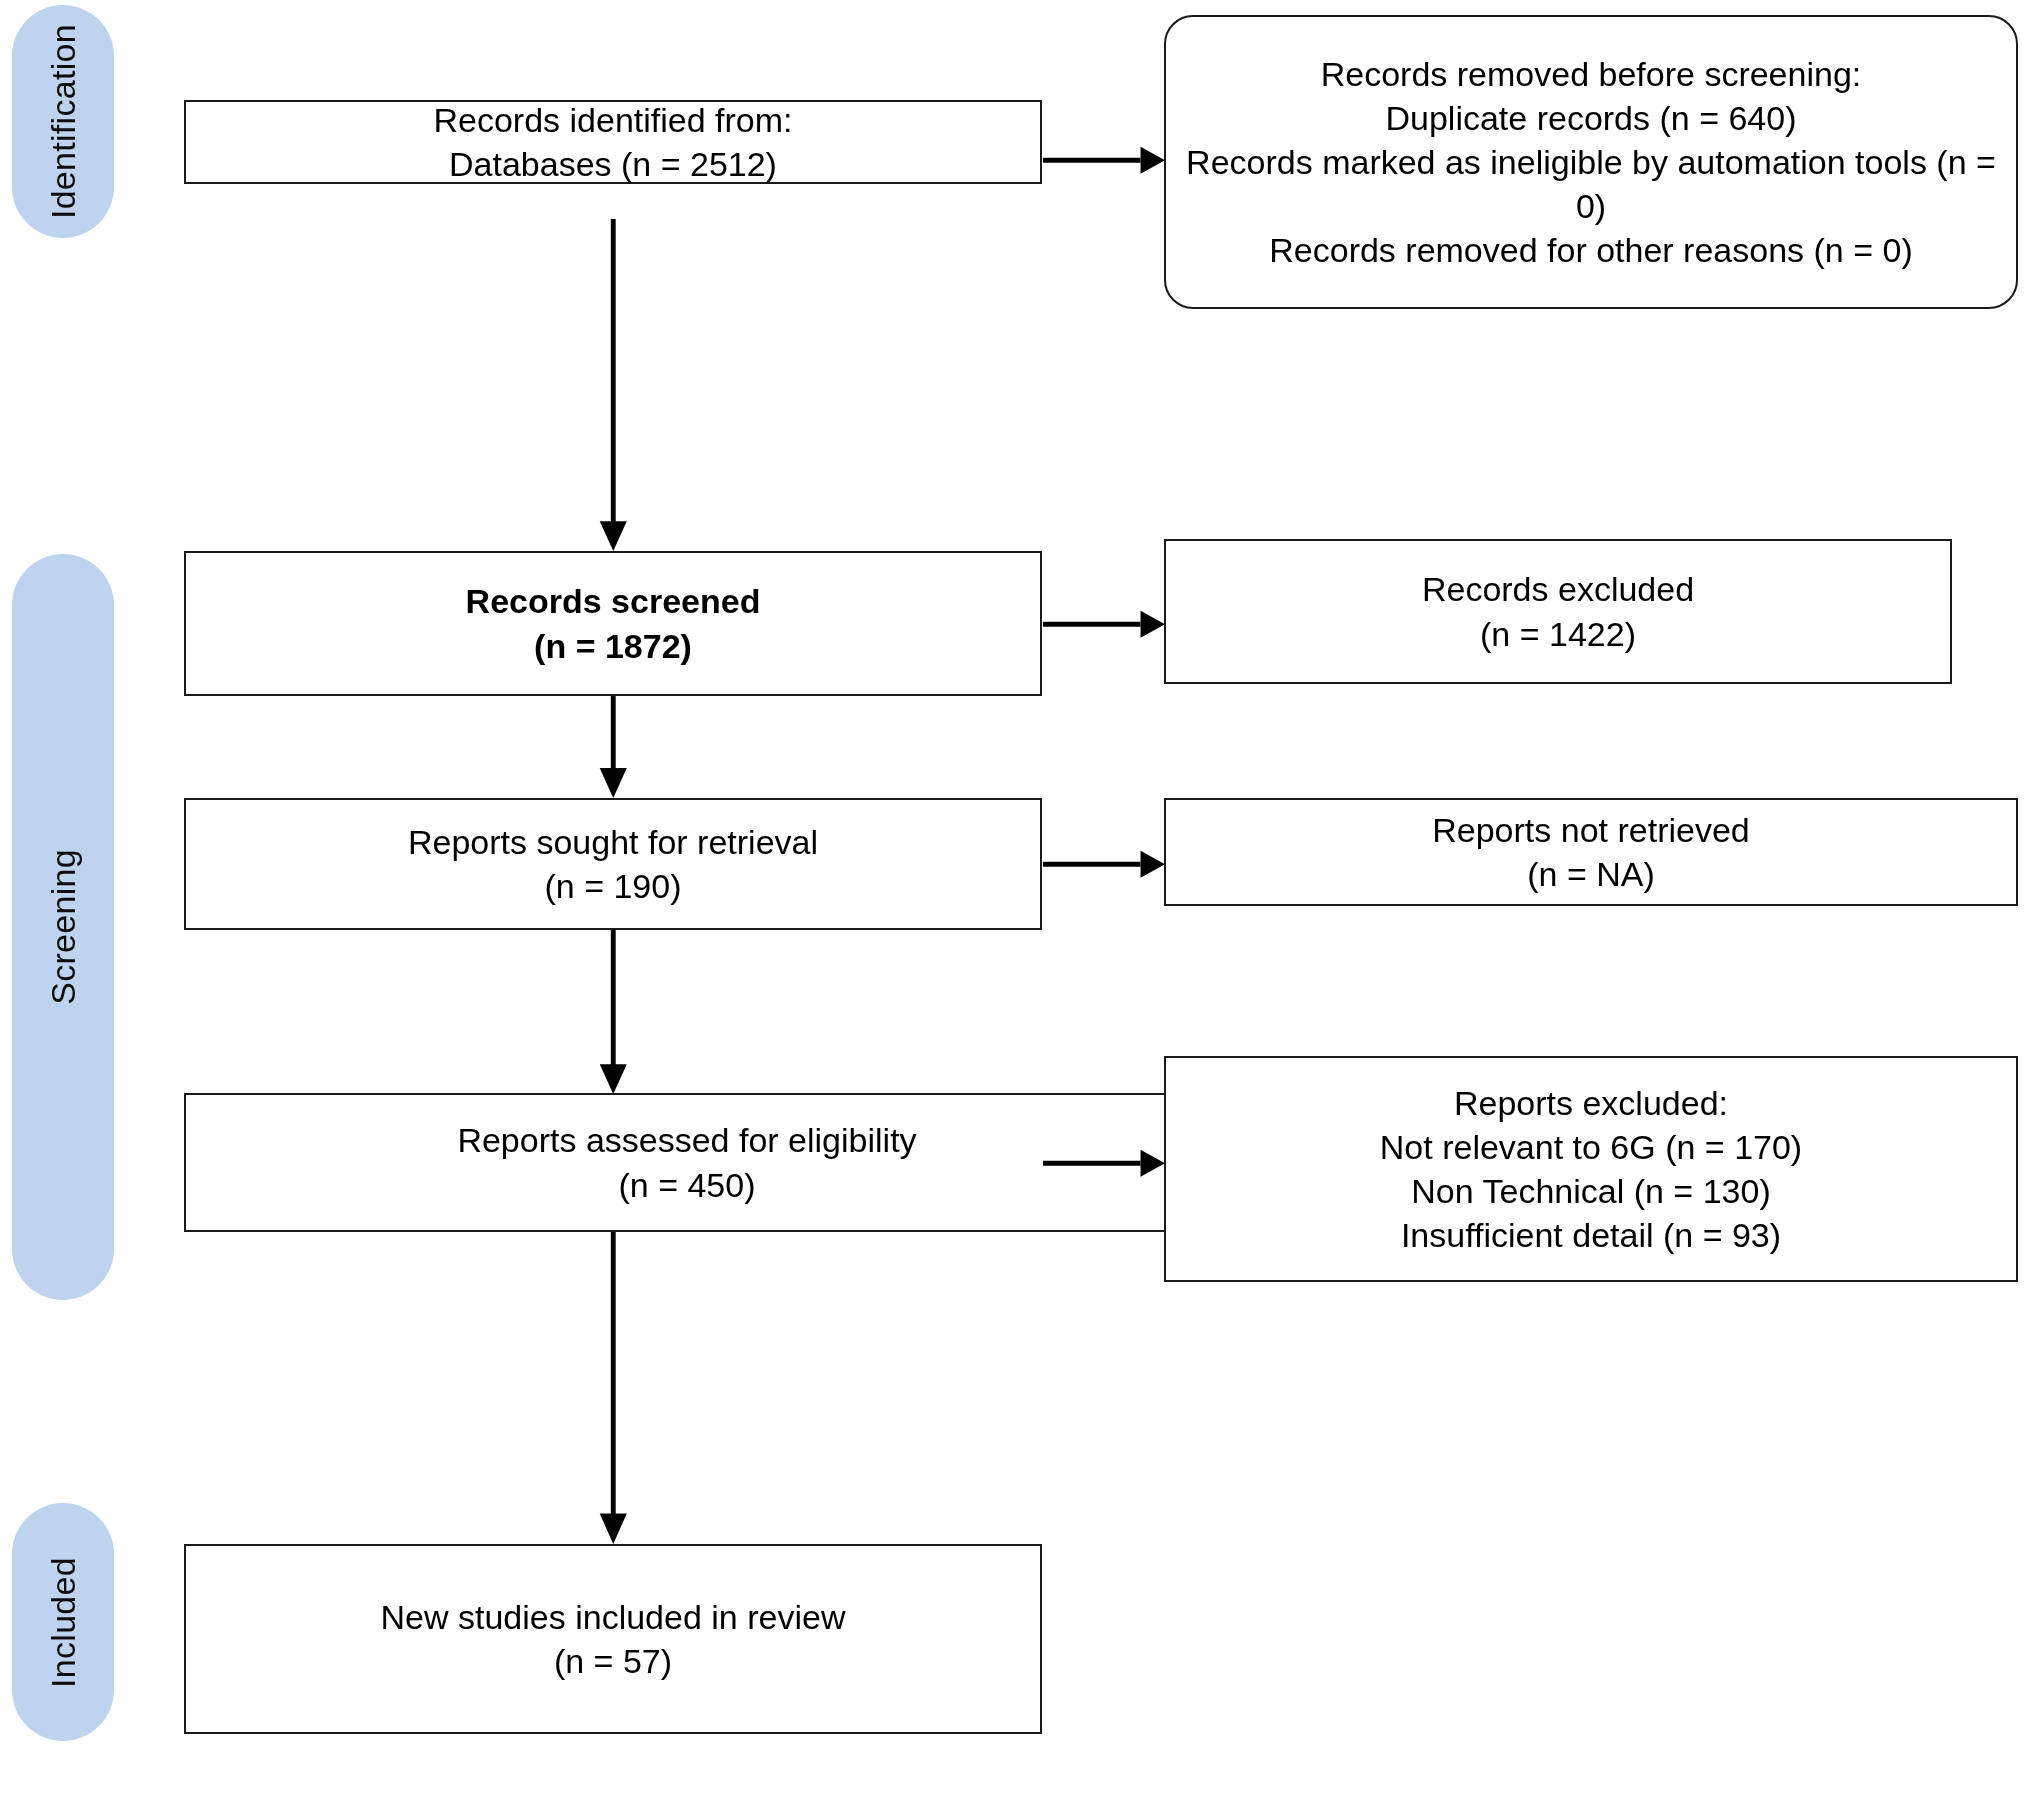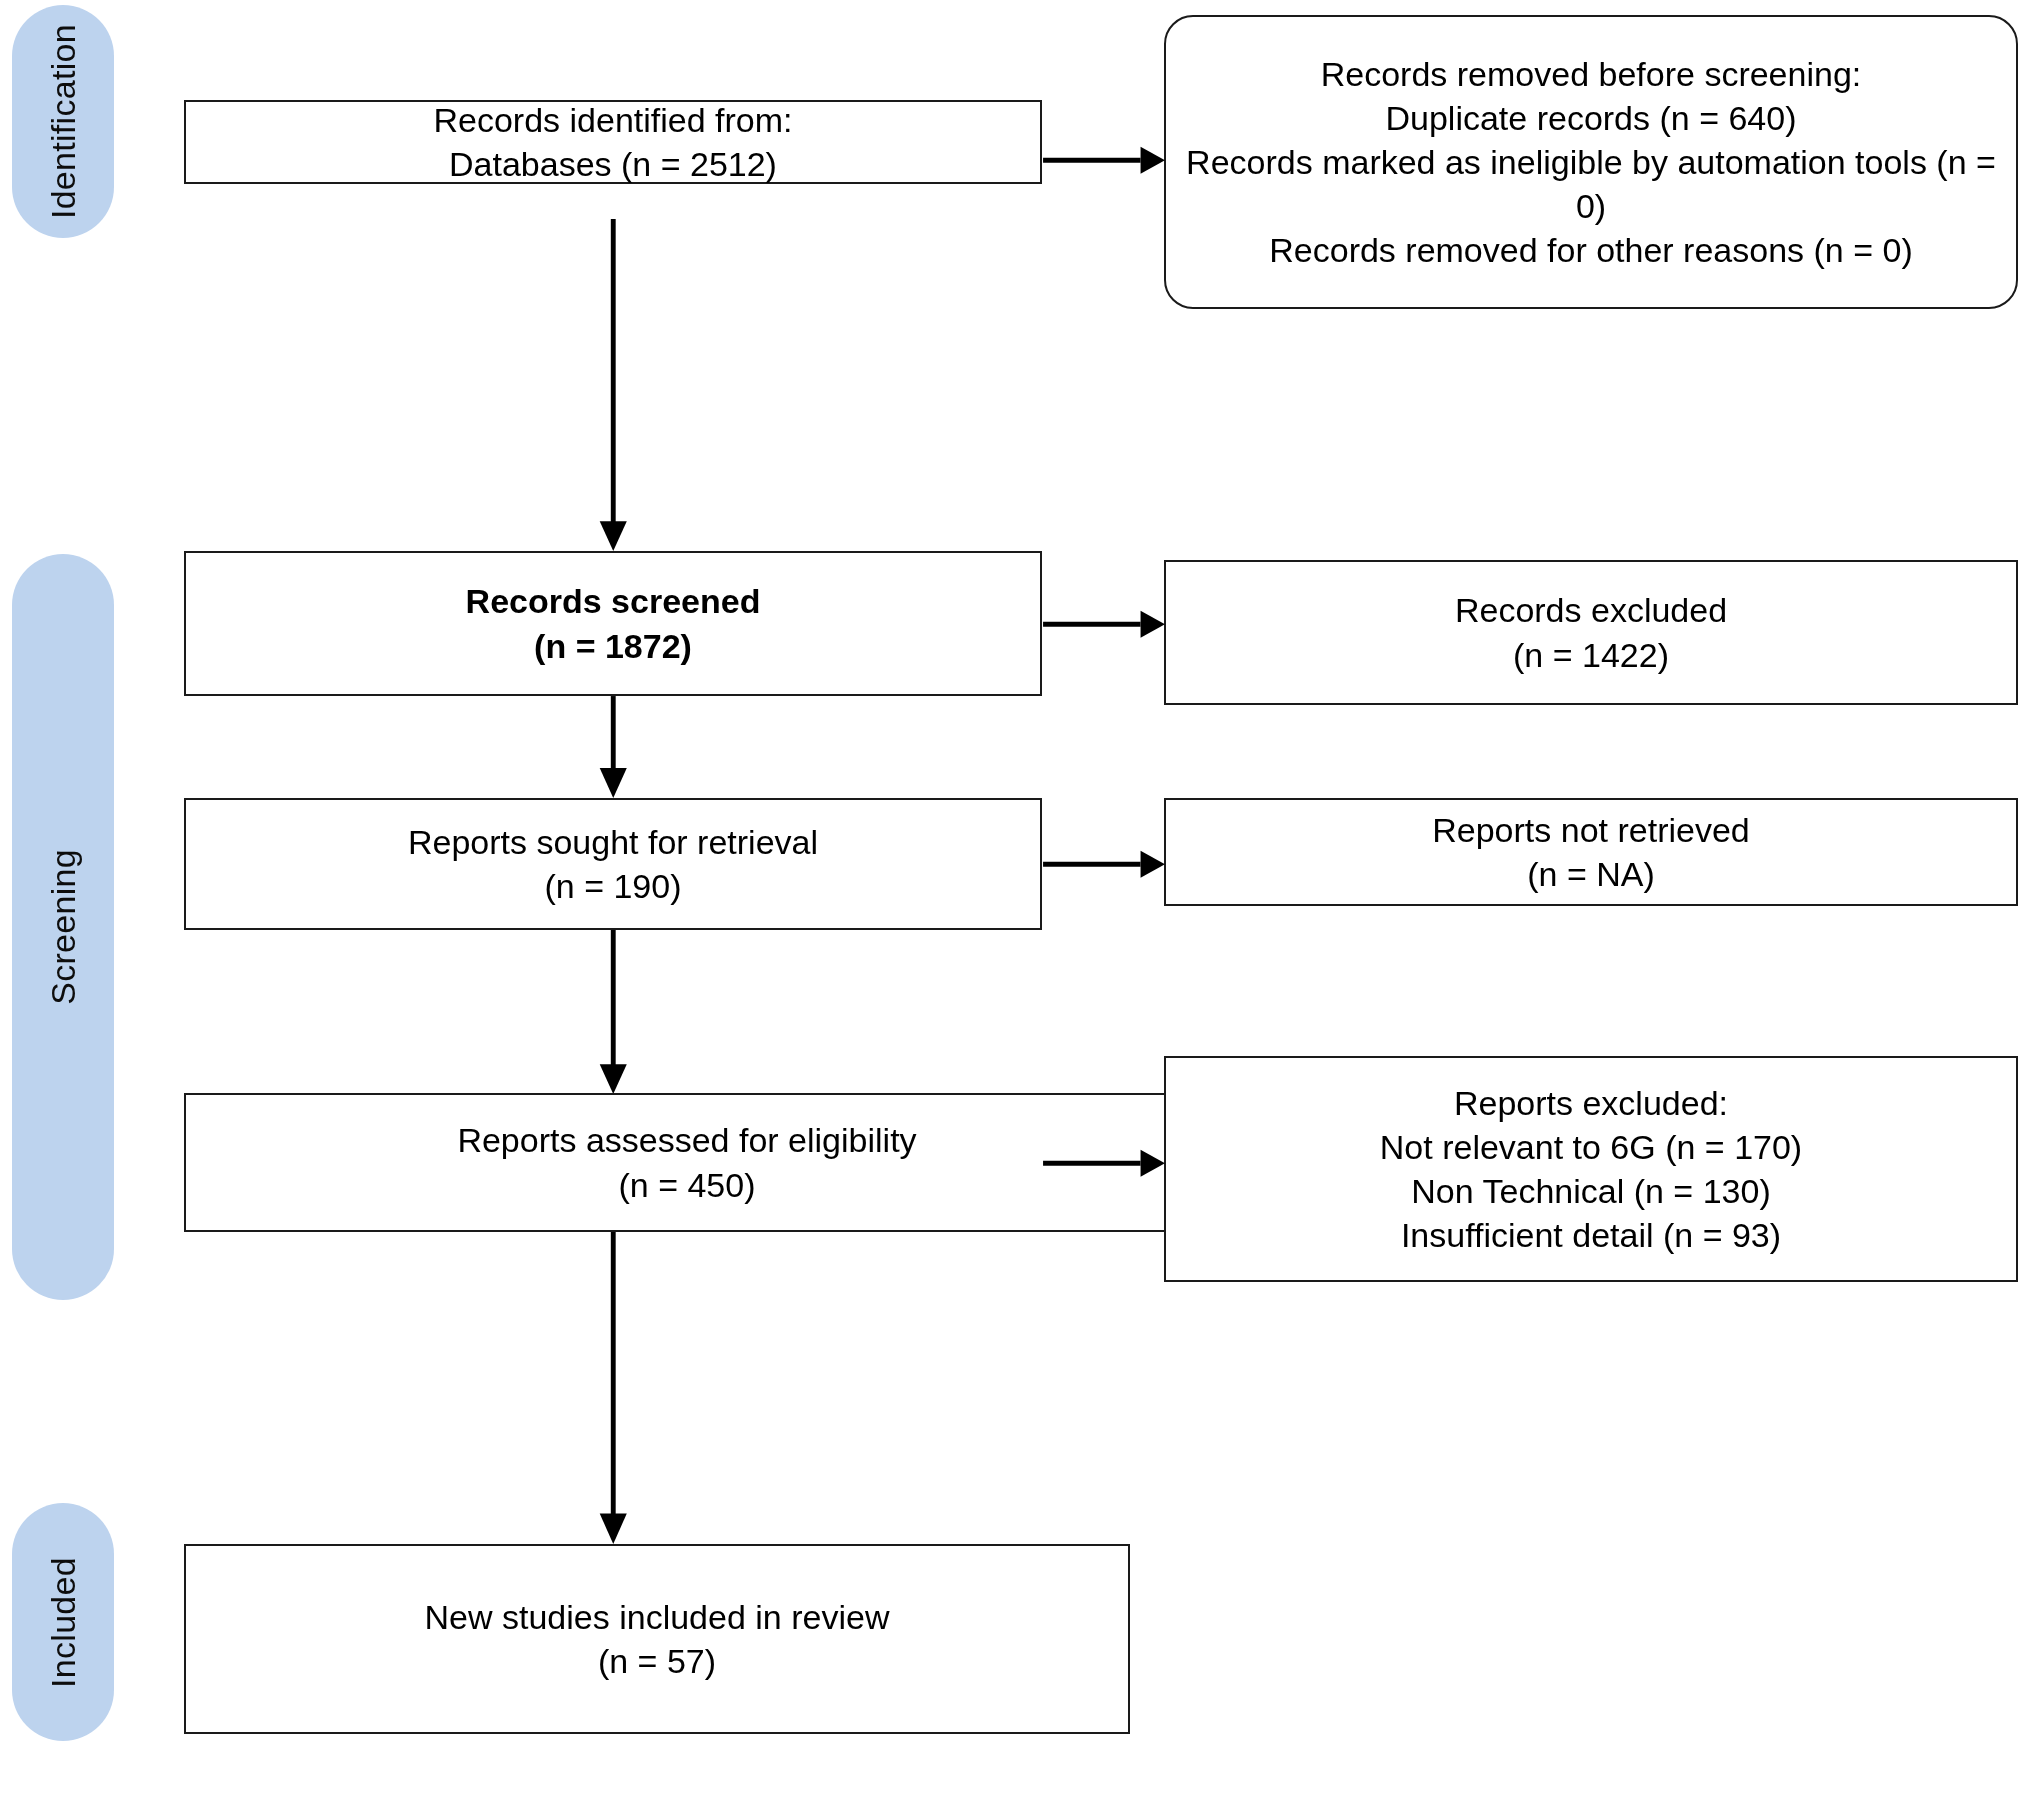--- a/index.html
+++ b/index.html
@@ -106,21 +106,21 @@
       <line x1="30" y1="0" x2="30" y2="560" stroke="#000" stroke-width="9"></line>
       <polygon points="5,558 55,558 30,613" fill="#000"></polygon>
     </svg>
   </div>
 
   <div class="flow-box" style="left:184px; top:551px; width:858px; height:145px;font-weight:bold;">
     <span class="box-text">Records screened
 (n = 1872)</span>
   </div>
 
-  <div class="flow-box" style="left:1164px; top:560px; width:854px; height:145px;">
+  <div class="flow-box" style="left:1164px; top:539px; width:788px; height:145px;">
     <span class="box-text">Records excluded
 (n = 1422)</span>
   </div>
 
   <div class="conn" style="left:1043px; top:608px; width:122px; height:32.5px;">
     <svg width="122" height="32.5" viewBox="0 0 225 60">
       <line x1="0" y1="30" x2="180" y2="30" stroke="#000" stroke-width="9"></line>
       <polygon points="180,5 225,30 180,55" fill="#000"></polygon>
     </svg>
   </div>
@@ -175,19 +175,19 @@
     </svg>
   </div>
 
   <div class="conn" style="left:597px; top:1232px; width:32.5px; height:313px;">
     <svg width="32.5" height="313" viewBox="0 0 60 578">
       <line x1="30" y1="0" x2="30" y2="522" stroke="#000" stroke-width="9"></line>
       <polygon points="5,520 55,520 30,576" fill="#000"></polygon>
     </svg>
   </div>
 
-  <div class="flow-box" style="left:184px; top:1544px; width:946px; height:190px;">
+  <div class="flow-box" style="left:184px; top:1544px; width:858px; height:190px;">
     <span class="box-text">New studies included in review
 (n = 57)</span>
   </div>
 
 </div>
 
 
 </body></html>

